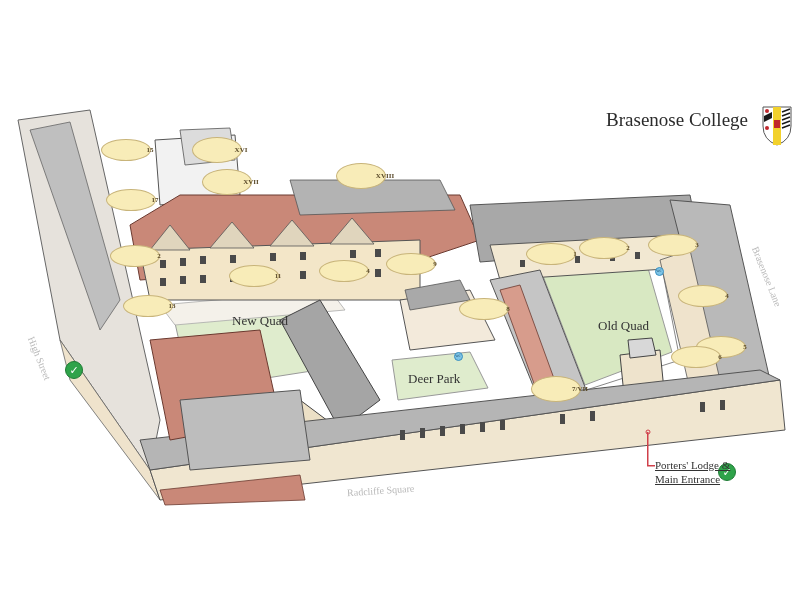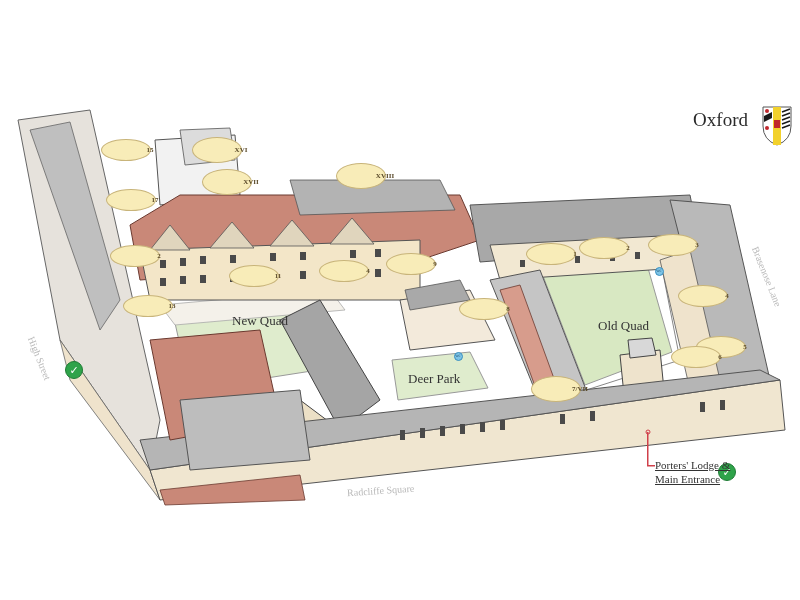--- a/index.html
+++ b/index.html
@@ -113,21 +113,21 @@
 
   <polygon points="150,340 260,330 280,420 170,440" fill="#c98878" stroke="#6b3a30" stroke-width="1"></polygon>
   <polygon points="180,400 300,390 310,460 190,470" fill="#bdbdbd" stroke="#555" stroke-width="1"></polygon>
 
   <rect x="647" y="432" width="1.5" height="34" fill="#d0404a"></rect>
   <rect x="647" y="465" width="8" height="1.5" fill="#d0404a"></rect>
   <circle cx="648" cy="432" r="2" fill="none" stroke="#d0404a" stroke-width="1"></circle>
 </svg>
 
 <div class="title">
-  <div>Oxford</div>
+  <div>Brasenose College</div>
 </div>
 
 <svg class="crest" viewBox="0 0 30 40">
   <path d="M1,1 H29 V20 Q29,34 15,39 Q1,34 1,20 Z" fill="#ffffff" stroke="#555" stroke-width="1"></path>
   <rect x="11" y="1" width="8" height="38" fill="#f2d12c"></rect>
   <path d="M2,10 L10,6 L10,12 L2,16 Z" fill="#1a1a1a"></path>
   <circle cx="5" cy="5" r="2" fill="#c0272d"></circle>
   <circle cx="5" cy="22" r="2" fill="#c0272d"></circle>
   <rect x="12" y="14" width="6" height="8" fill="#c0272d"></rect>
   <path d="M20,6 L28,3 M20,10 L28,7 M20,14 L28,11 M20,18 L28,15 M20,22 L28,19" stroke="#1a1a1a" stroke-width="1.5"></path>

